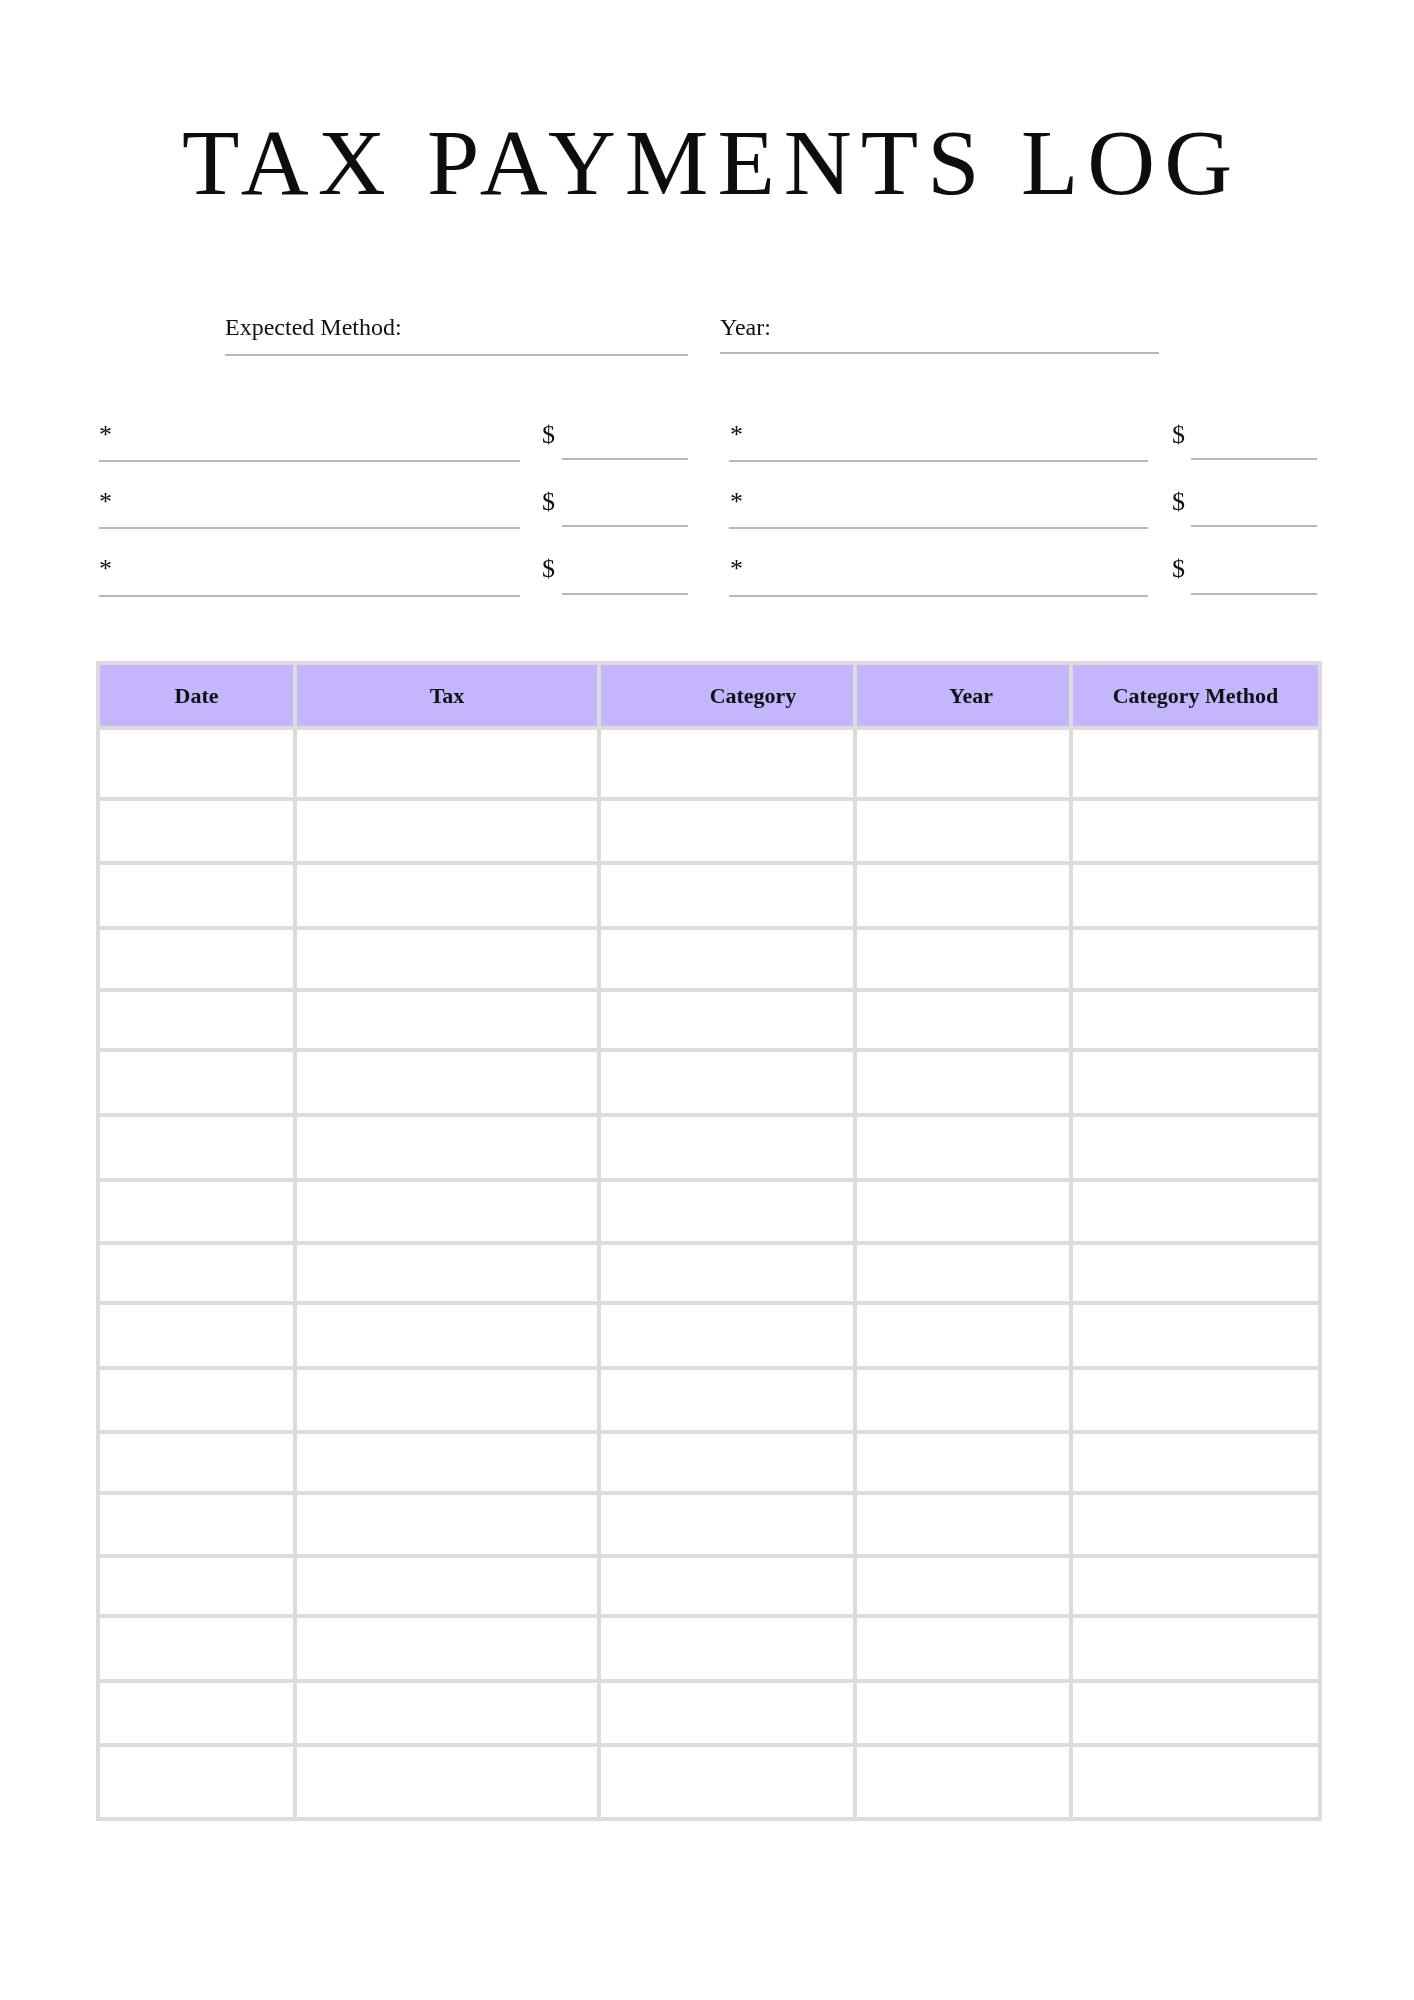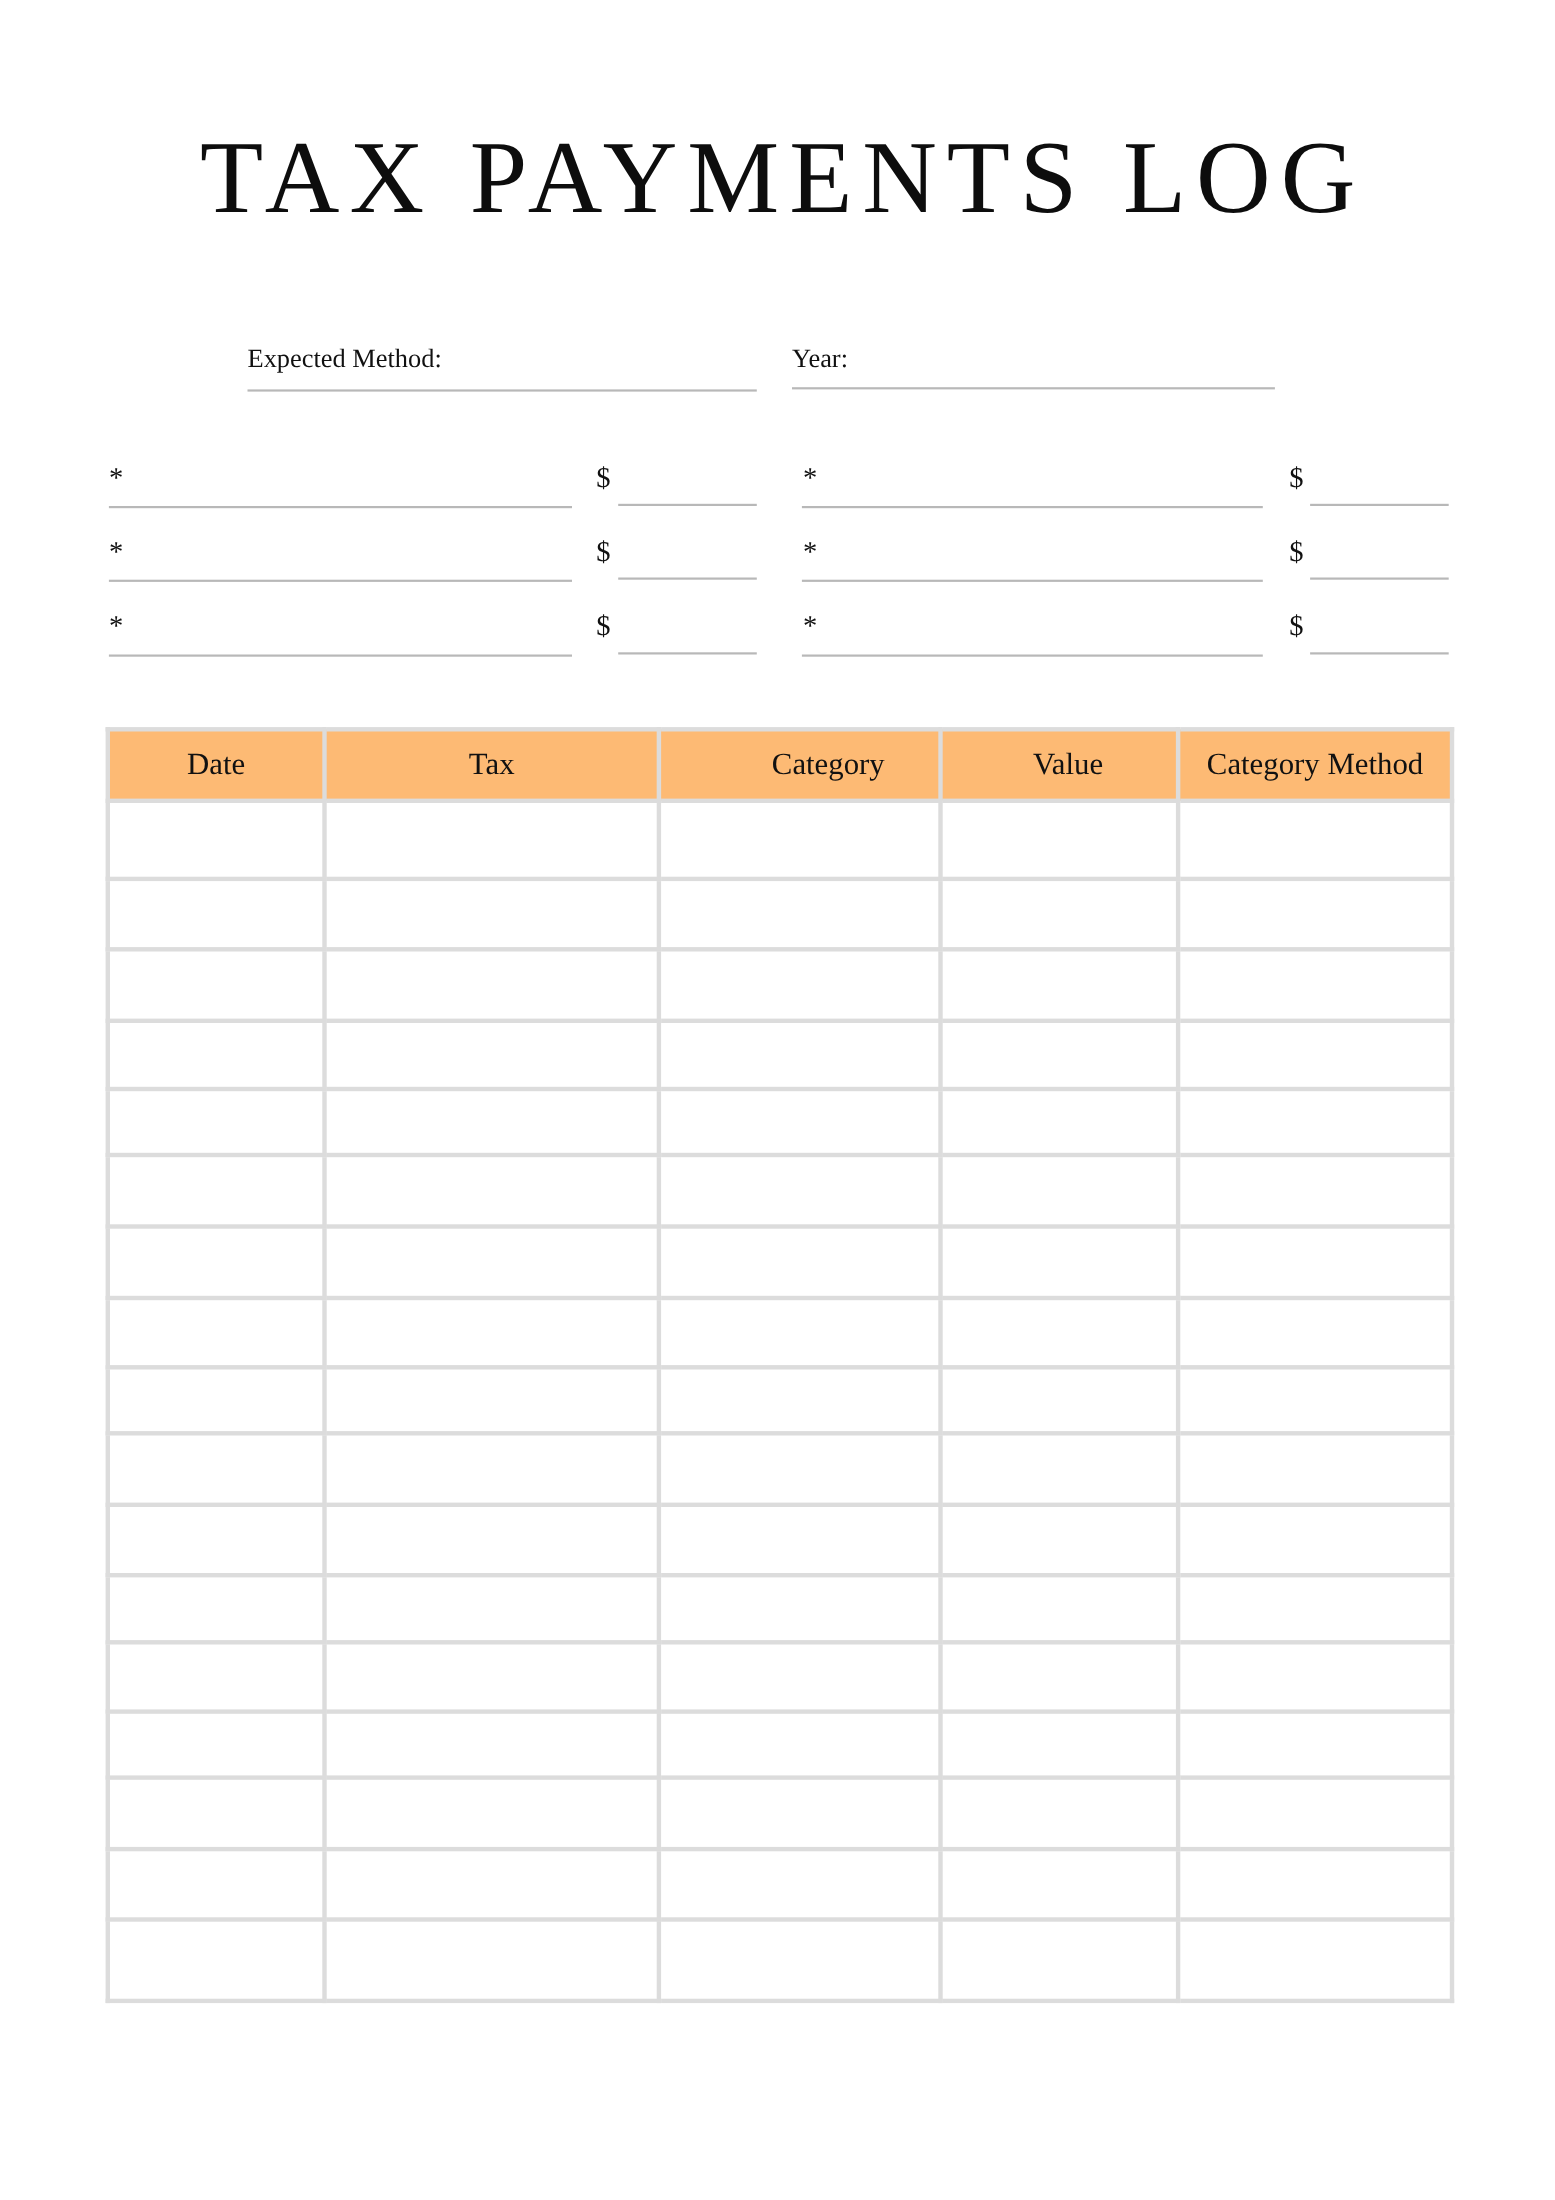--- a/index.html
+++ b/index.html
@@ -25,22 +25,22 @@
   .field { position: absolute; background: transparent; border: none; outline: none; }
 
   table.log {
     position: absolute; left: 96px; top: 661px; width: 1222px;
     border-collapse: collapse; table-layout: fixed;
   }
   table.log th, table.log td {
     border: 4px solid #dcdcdc; padding: 0;
   }
   table.log th {
-    background: #fdba74; height: 61px; font-weight: normal;
-    font-family: "Liberation Serif", "DejaVu Serif", serif; font-size: 28px;
+    background: #c4b5fd; height: 61px; font-weight: bold;
+    font-family: "Liberation Serif", "DejaVu Serif", serif; font-size: 22px;
     color: #111; text-align: center; white-space: nowrap;
   }
   table.log td { background: #ffffff; }
 </style>
 </head>
 <body>
 
 <div class="title">TAX PAYMENTS LOG</div>
 
 <div class="label" style="left:225px; top:313px;">Expected Method:</div>
@@ -103,21 +103,21 @@
     <col style="width:304px">
     <col style="width:256px">
     <col style="width:216px">
     <col style="width:249px">
   </colgroup>
   <thead>
     <tr>
       <th>Date</th>
       <th>Tax</th>
       <th style="padding-left:52px;">Category</th>
-      <th style="padding-left:16px;">Value</th>
+      <th style="padding-left:16px;">Year</th>
       <th>Category Method</th>
     </tr>
   </thead>
   <tbody id="log-body">
       <tr style="height: 71px;">
         <td></td>
         <td></td>
         <td></td>
         <td></td>
         <td></td>

